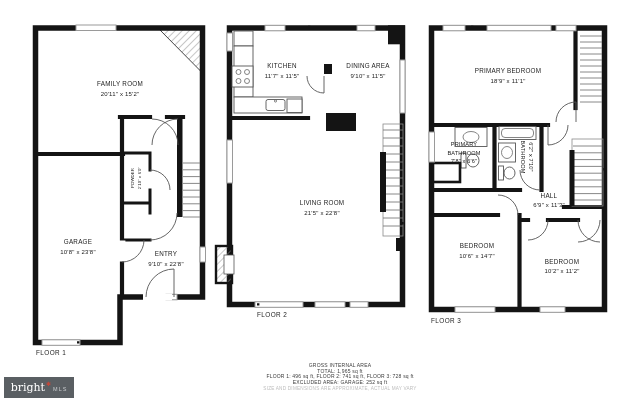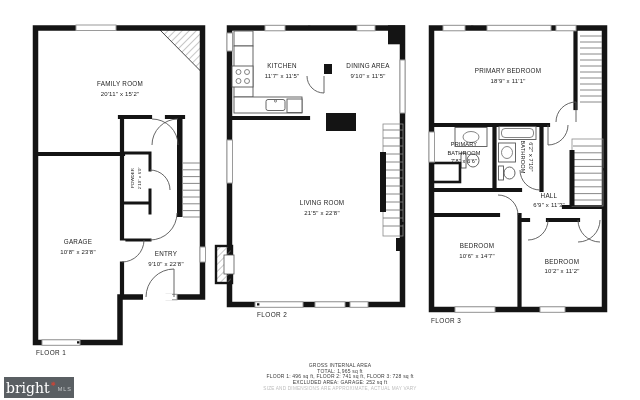--- a/index.html
+++ b/index.html
@@ -26,21 +26,21 @@
   .wall-thin{fill:none;stroke:#141414;stroke-width:3;stroke-linecap:square;}
   .fixture{fill:#ffffff;stroke:#555;stroke-width:.9;}
   .fixline{fill:none;stroke:#666;stroke-width:.8;}
   .door-arc{fill:none;stroke:#555;stroke-width:.9;}
   .tread{stroke:#7a7a7a;stroke-width:.9;}
   .win{fill:#ffffff;stroke:#9a9a9a;stroke-width:1;}
   .gap{fill:#ffffff;stroke:none;}
   
   .logo{position:absolute;left:4px;top:377px;width:70px;height:21px;background:#5a5f63;
         display:flex;align-items:center;justify-content:center;gap:1px;}
-  .logo-bright{color:#ffffff;font-family:"DejaVu Serif",serif;font-size:14px;line-height:1;}
+  .logo-bright{color:#ffffff;font-family:"DejaVu Serif",serif;font-size:11px;line-height:1;}
   .logo-star{color:#c2473a;font-size:6px;line-height:1;align-self:flex-start;margin-top:4px;}
   .logo-mls{color:#c7cacc;font-size:5.5px;letter-spacing:1px;margin-left:1px;margin-top:3px;}
 </style>
 </head>
 <body>
 
 <div class="canvas">
 
 <svg width="640" height="400" viewBox="0 0 640 400">
   <defs>

